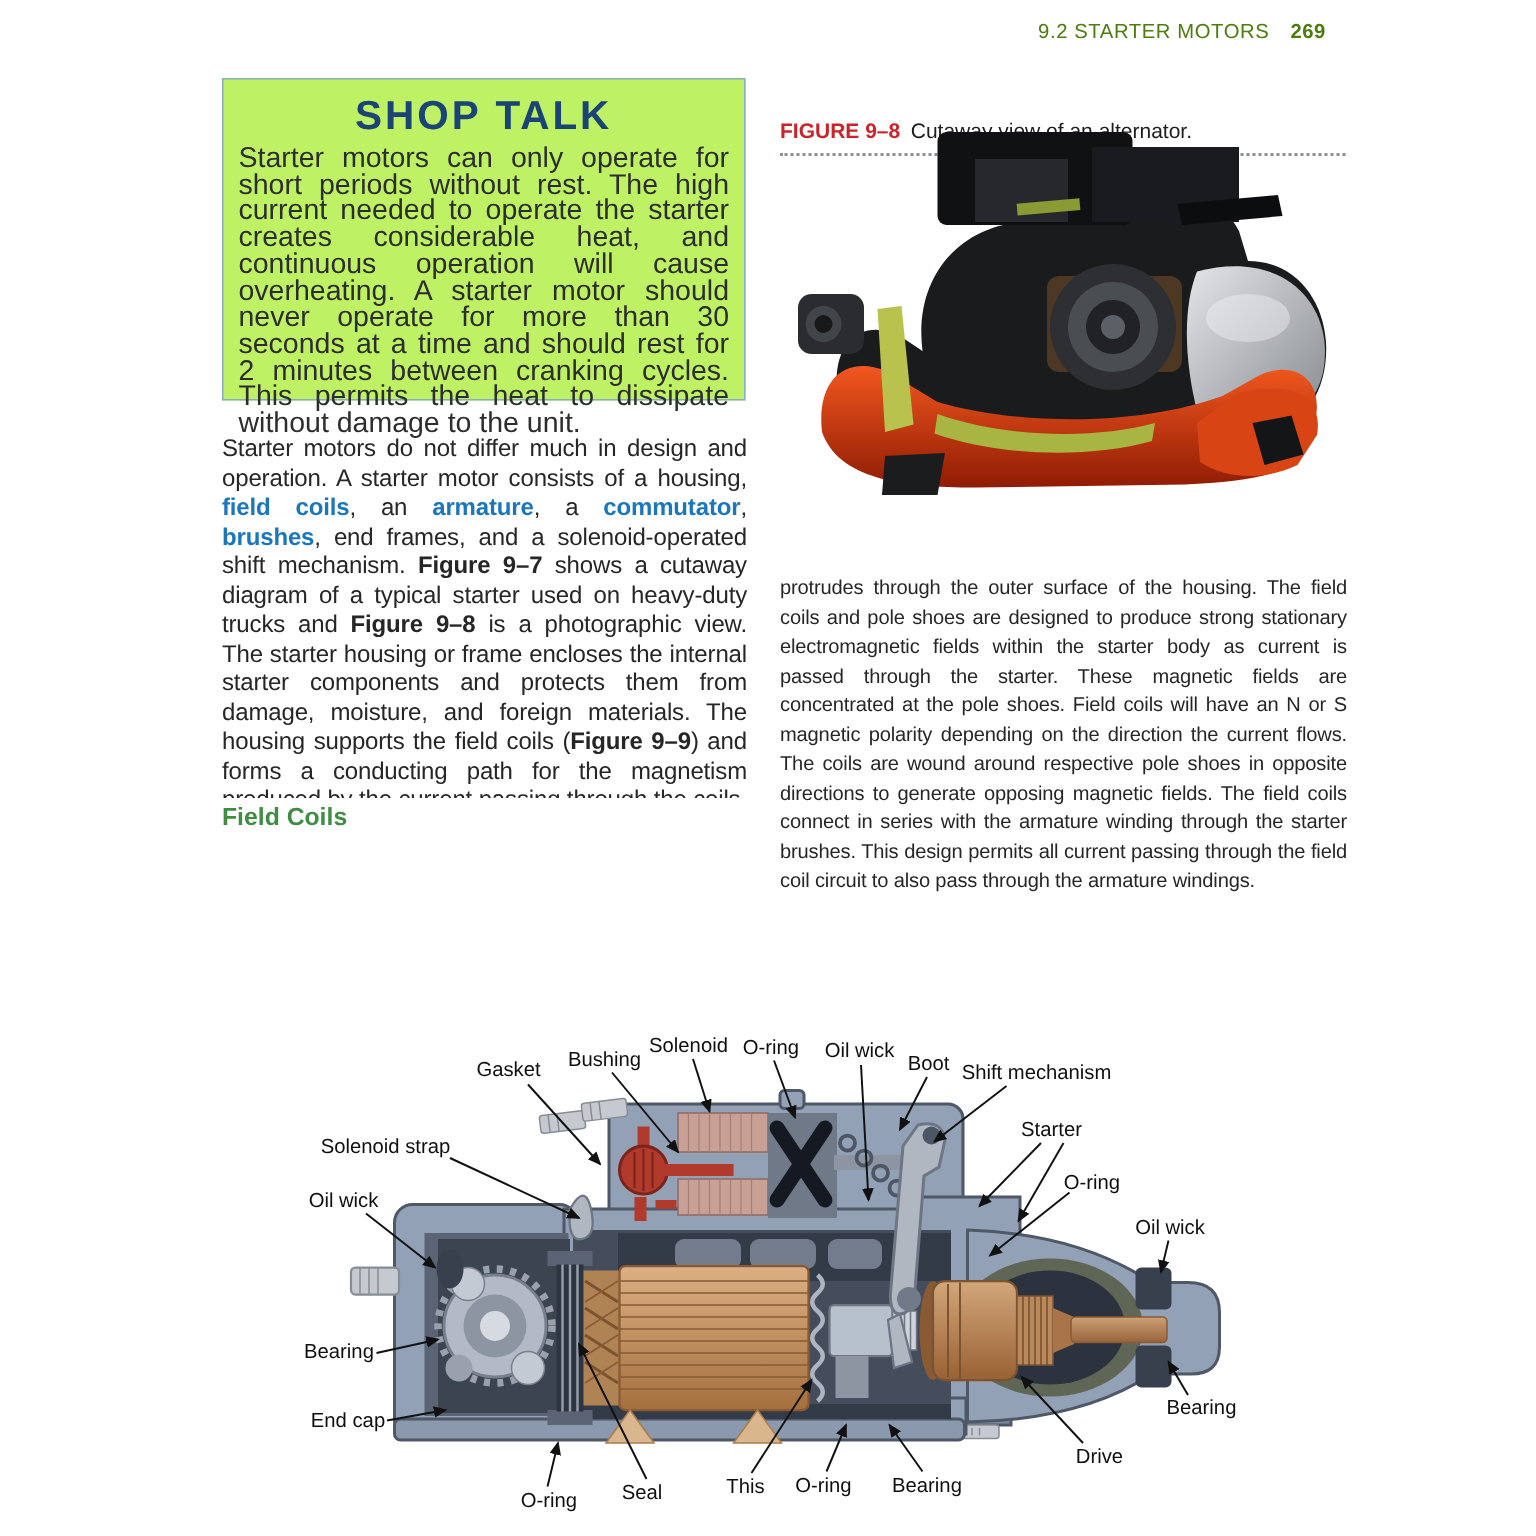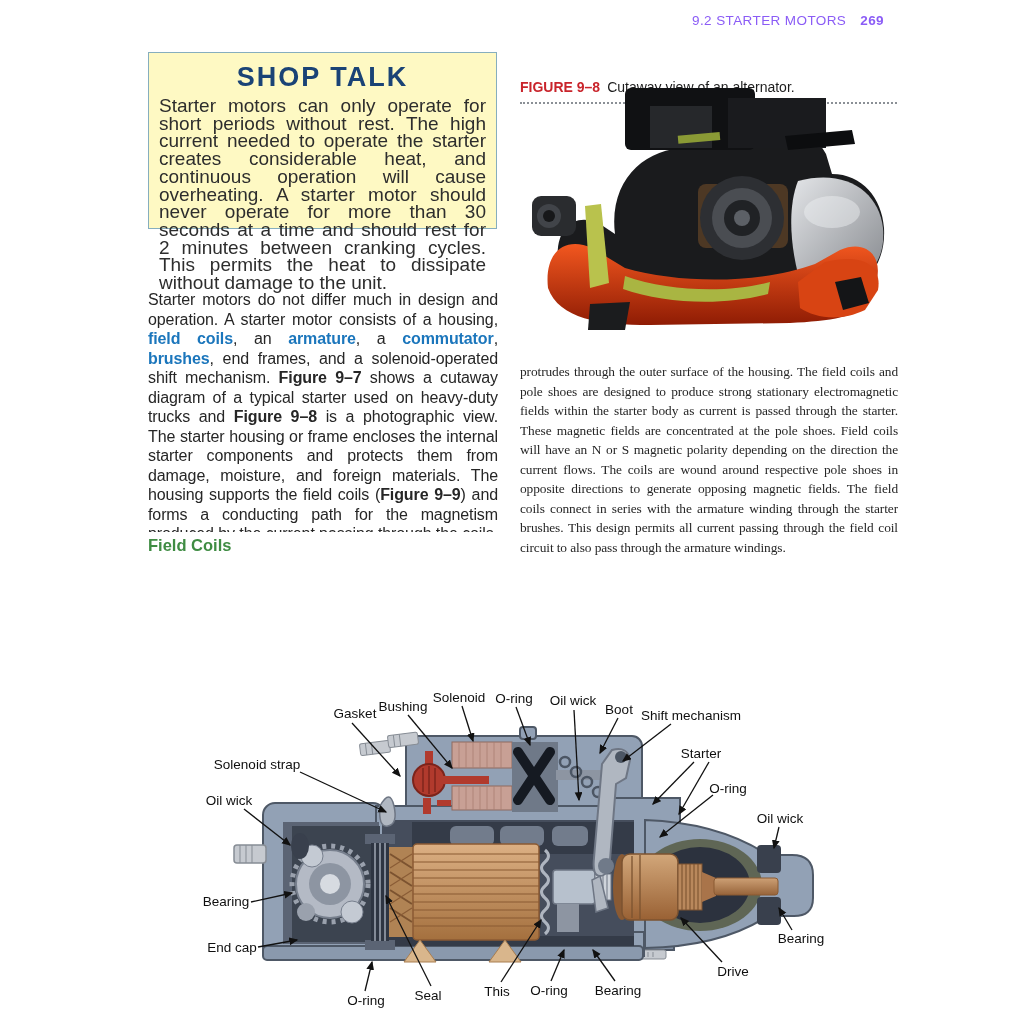--- a/index.html
+++ b/index.html
@@ -5,43 +5,43 @@
   html,body{margin:0;padding:0;background:#e8e8e8;}
   .page{
     position:relative;width:1024px;height:1024px;margin:0 auto;
     background:#ffffff;overflow:hidden;
     font-family:"Liberation Sans","DejaVu Sans",sans-serif;
     color:#222;
   }
   .abs{position:absolute;}
 
   
-  .pg-header{top:13px;right:140px;font-size:13.5px;letter-spacing:.4px;color:#8b5cf6;}
+  .pg-header{top:13px;right:140px;font-size:13.5px;letter-spacing:.4px;color:#4d7c0f;}
   .seg-pagenum{font-weight:bold;margin-left:14px;}
 
   
-  .shoptalk{left:148px;top:52px;width:349px;height:177px;background:#fef9c3;border:1px solid #86aebe;box-sizing:border-box;}
+  .shoptalk{left:148px;top:52px;width:349px;height:215px;background:#bef264;border:1px solid #86aebe;box-sizing:border-box;}
   .shoptalk-title{margin-top:9px;text-align:center;font-size:27px;font-weight:bold;color:#1a4376;letter-spacing:2px;}
   .shoptalk-body{margin:4px 10px 0 10px;font-size:19px;line-height:17.7px;text-align:justify;color:#2d2d2d;}
 
   
   .figcap{font-size:14px;color:#1d1d1d;padding-bottom:7px;border-bottom:2px dotted #8b9096;margin-top:32px;}
   .figcap-8{left:520px;top:47px;width:377px;}
   .figcap-7{left:148px;top:652px;width:730px;}
   .seg-red{color:#c9242b;font-weight:bold;margin-right:7px;}
   .seg-b{font-weight:bold;}
   .seg-link{color:#1b76bc;font-weight:bold;}
 
   
   .h-blue{left:148px;top:262px;font-size:20px;font-weight:bold;color:#0d6eb8;letter-spacing:-.3px;}
   .h-green{left:148px;top:536px;font-size:16.5px;font-weight:bold;color:#3f8c43;}
   .body-col{font-size:16px;line-height:19.5px;text-align:justify;color:#262626;letter-spacing:-.1px;}
   .para-1{left:148px;top:290px;width:350px;height:242px;overflow:hidden;}
   .para-2{left:148px;top:560px;width:350px;height:62px;overflow:hidden;}
-  .para-r{left:520px;top:362px;width:378px;height:240px;overflow:hidden;font-size:13.4px;font-family:Liberation Serif, serif;}
+  .para-r{left:520px;top:382px;width:378px;height:240px;overflow:hidden;font-size:13.4px;}
 
   
   .photo-8{left:530px;top:78px;width:375px;height:256px;}
   .diagram-svg{left:0;top:0;width:1024px;height:1024px;pointer-events:none;}
 
   
   .lbl{position:absolute;transform:translate(-50%,-50%);font-size:13.5px;color:#0f0f0f;white-space:nowrap;}
 </style>
 </head>
 <body>
@@ -242,21 +242,21 @@
       <line x1="792" y1="930" x2="779" y2="908"></line>
       <line x1="722" y1="962" x2="681" y2="918"></line>
       <line x1="365" y1="991" x2="372" y2="962"></line>
       <line x1="431" y1="986" x2="386" y2="896"></line>
       <line x1="501" y1="982" x2="541" y2="920"></line>
       <line x1="551" y1="981" x2="564" y2="950"></line>
       <line x1="615" y1="981" x2="593" y2="950"></line>
     </g>
   </svg>
 
-  <span class="lbl" style="left:339px;top:713px;margin-left:16px;">Gasket</span>
+  <span class="lbl" style="left:339px;top:713px;">Gasket</span>
   <span class="lbl" style="left:403px;top:706px;">Bushing</span>
   <span class="lbl" style="left:459px;top:697px;">Solenoid</span>
   <span class="lbl" style="left:514px;top:698px;">O-ring</span>
   <span class="lbl" style="left:573px;top:700px;">Oil wick</span>
   <span class="lbl" style="left:619px;top:709px;">Boot</span>
   <span class="lbl" style="left:691px;top:715px;">Shift mechanism</span>
   <span class="lbl" style="left:257px;top:764px;">Solenoid strap</span>
   <span class="lbl" style="left:229px;top:800px;">Oil wick</span>
   <span class="lbl" style="left:226px;top:901px;">Bearing</span>
   <span class="lbl" style="left:232px;top:947px;">End cap</span>

